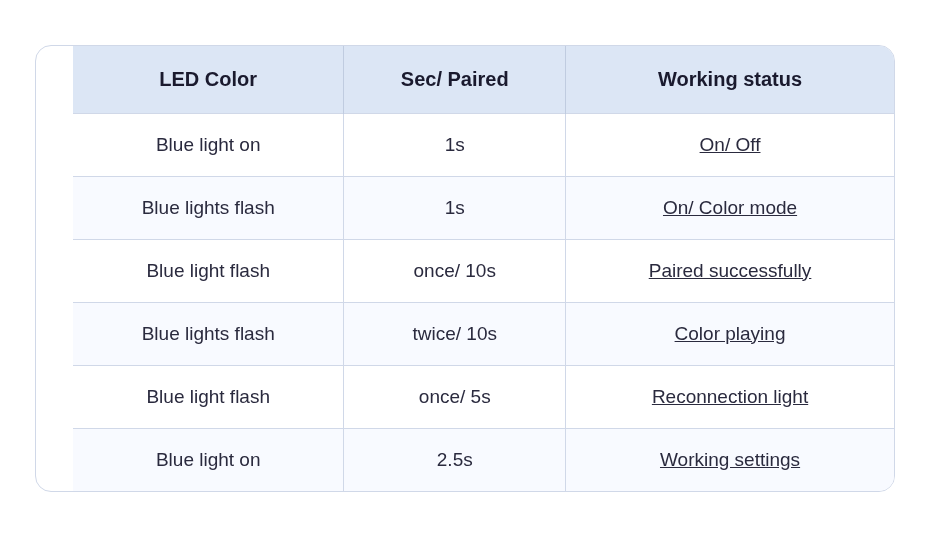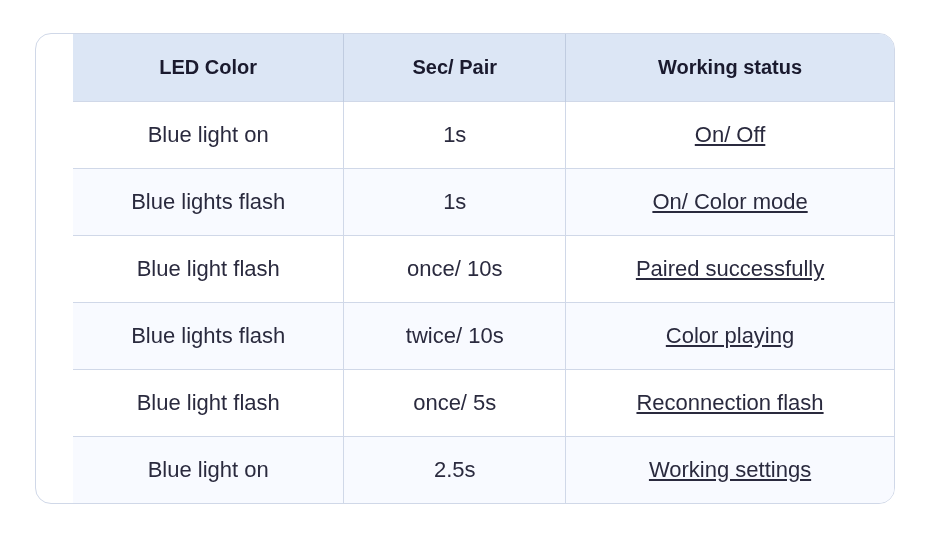--- a/index.html
+++ b/index.html
@@ -57,21 +57,21 @@
       background-color: #f8faff;
     }
 
     tbody tr:nth-child(odd) {
       background-color: #ffffff;
     }
 
     tbody td {
       padding: 20px 20px;
       text-align: center;
-      font-size: 22px;
+      font-size: 19px;
       font-weight: 400;
       color: #2a2a3e;
       border-right: 1px solid #d0d8e8;
     }
 
     tbody td:last-child {
       border-right: none;
       text-decoration: underline;
     }
 
@@ -88,21 +88,21 @@
     }
   </style>
 </head>
 <body>
 
 <div class="table-container">
   <table>
     <thead>
       <tr>
         <th class="col-led">LED Color</th>
-        <th class="col-sec">Sec/ Pair</th>
+        <th class="col-sec">Sec/ Paired</th>
         <th class="col-status">Working status</th>
       </tr>
     </thead>
     <tbody id="table-body">
     <tr>
           <td class="col-led">Blue light on</td>
           <td class="col-sec">1s</td>
           <td class="col-status">On/ Off</td>
         </tr>
         <tr>
@@ -116,21 +116,21 @@
           <td class="col-status">Paired successfully</td>
         </tr>
         <tr>
           <td class="col-led">Blue lights flash</td>
           <td class="col-sec">twice/ 10s</td>
           <td class="col-status">Color playing</td>
         </tr>
         <tr>
           <td class="col-led">Blue light flash</td>
           <td class="col-sec">once/ 5s</td>
-          <td class="col-status">Reconnection flash</td>
+          <td class="col-status">Reconnection light</td>
         </tr>
         <tr>
           <td class="col-led">Blue light on</td>
           <td class="col-sec">2.5s</td>
           <td class="col-status">Working settings</td>
         </tr>
       </tbody>
   </table>
 </div>
 

